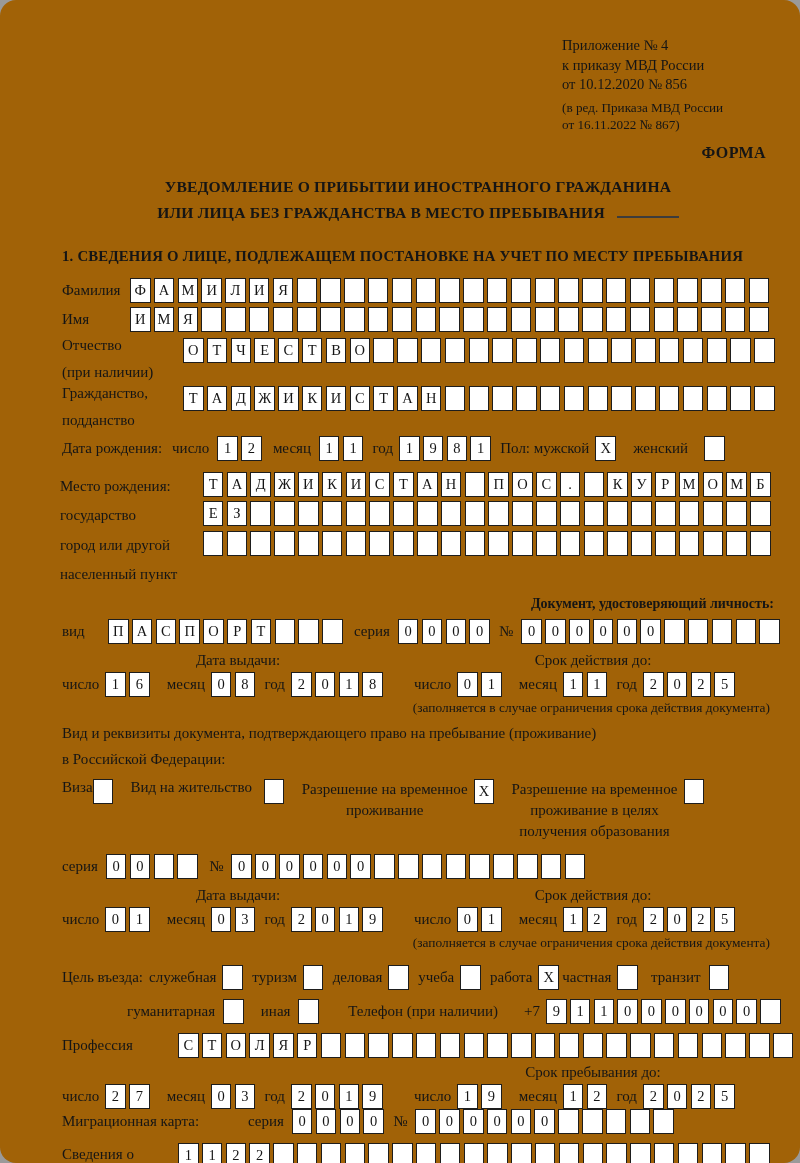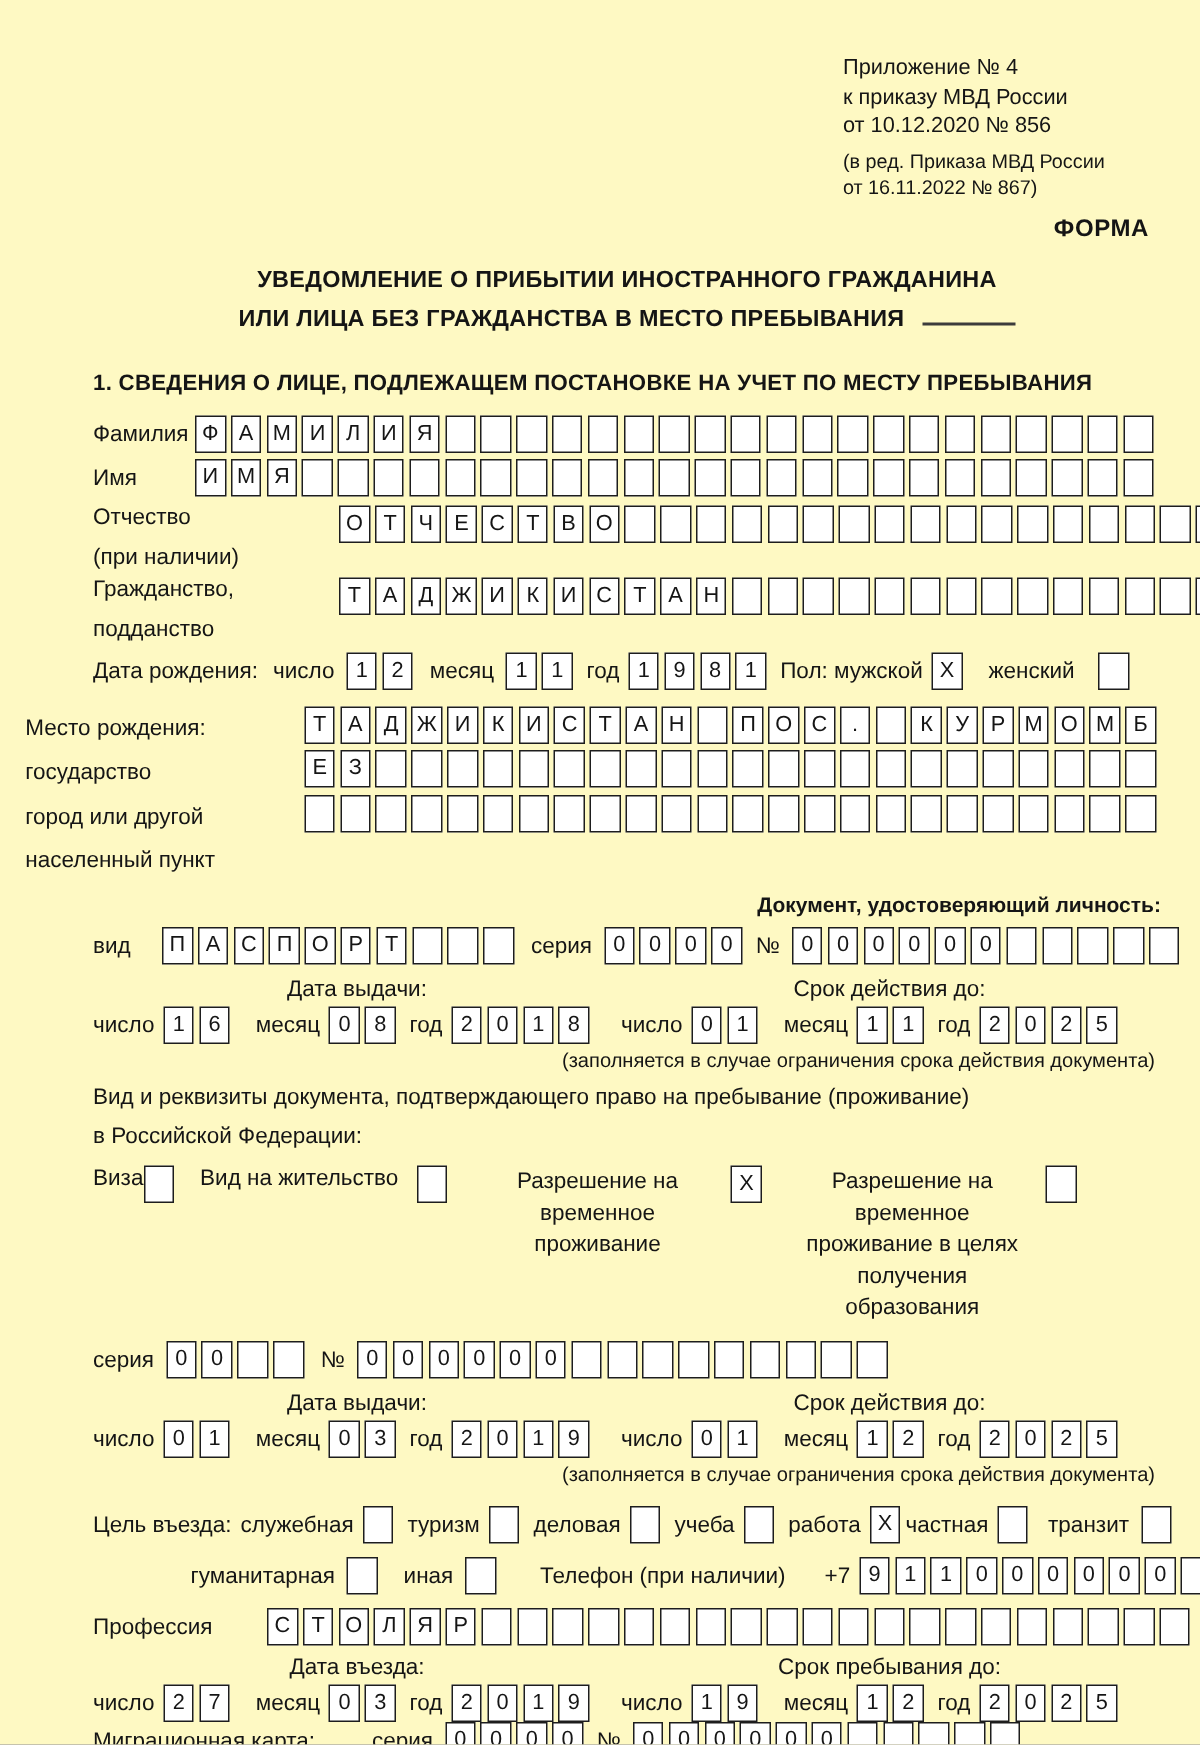--- a/index.html
+++ b/index.html
@@ -1,31 +1,31 @@
 <!DOCTYPE html>
 <html><head>
 <meta charset="utf-8">
 <style>
   *{box-sizing:border-box;}
   html,body{margin:0;padding:0;background:#9a9a9a;}
-  .page{width:800px;height:1163px;background:#fef9c3;color:#151515;
-        font-family:Liberation Sans, sans-serif;position:relative;
-        padding:36px 26px 0 62px;overflow:hidden;}
+  .page{width:800px;height:1163px;background:#a16207;color:#151515;
+        font-family:Liberation Serif, serif;position:relative;
+        padding:36px 26px 0 62px;overflow:hidden;border-radius:16px;}
 
   
   .annex{margin-left:500px;font-size:14.5px;line-height:19.5px;}
   .amend{font-size:13.2px;line-height:17.5px;margin-top:4px;}
   .forma{text-align:right;font-weight:bold;font-size:16px;margin-top:10px;padding-right:8px;letter-spacing:.4px;}
   .title{text-align:center;font-weight:bold;font-size:15.6px;line-height:26px;margin-top:12px;letter-spacing:.2px;}
   .tuline{display:inline-block;width:62px;border-bottom:2.2px solid #3c3c3c;height:13px;margin-left:12px;}
   .sect{font-weight:bold;font-size:14.8px;margin-top:22px;margin-bottom:13px;letter-spacing:.2px;}
 
   
   .row{display:flex;align-items:center;margin-bottom:4px;}
-  .row.top{align-items:flex-start;gap:43px;}
+  .row.top{align-items:flex-start;}
   .lbl{font-size:15px;flex:none;line-height:19px;}
   .cells{display:flex;flex:none;}
   .cell{display:flex;align-items:center;justify-content:center;flex:none;
         width:20.5px;height:25px;border:1.7px solid #1d1d1d;margin-right:3.3px;
         font-size:14.5px;line-height:1;background:#fff;}
   .w1{width:68px;}          
   .w2{width:121px;}         
   .mt2{margin-top:2px;}
 
   
@@ -612,21 +612,20 @@
         <span class="cell"></span>
         <span class="cell"></span>
         <span class="cell"></span>
         <span class="cell"></span>
         <span class="cell"></span>
       </div>
   </div>
 
   <div class="dpair" style="margin-top:6px;">
     <div class="dgroup dg-l">
-      <div class="dtitle">Дата въезда:</div>
       <div class="dline">
         <span class="dlbl">число</span>
         <span class="cells">
             <span class="cell">2</span>
             <span class="cell">7</span>
           </span>
         <span class="dlbl gap14">месяц</span>
         <span class="cells">
             <span class="cell">0</span>
             <span class="cell">3</span>

